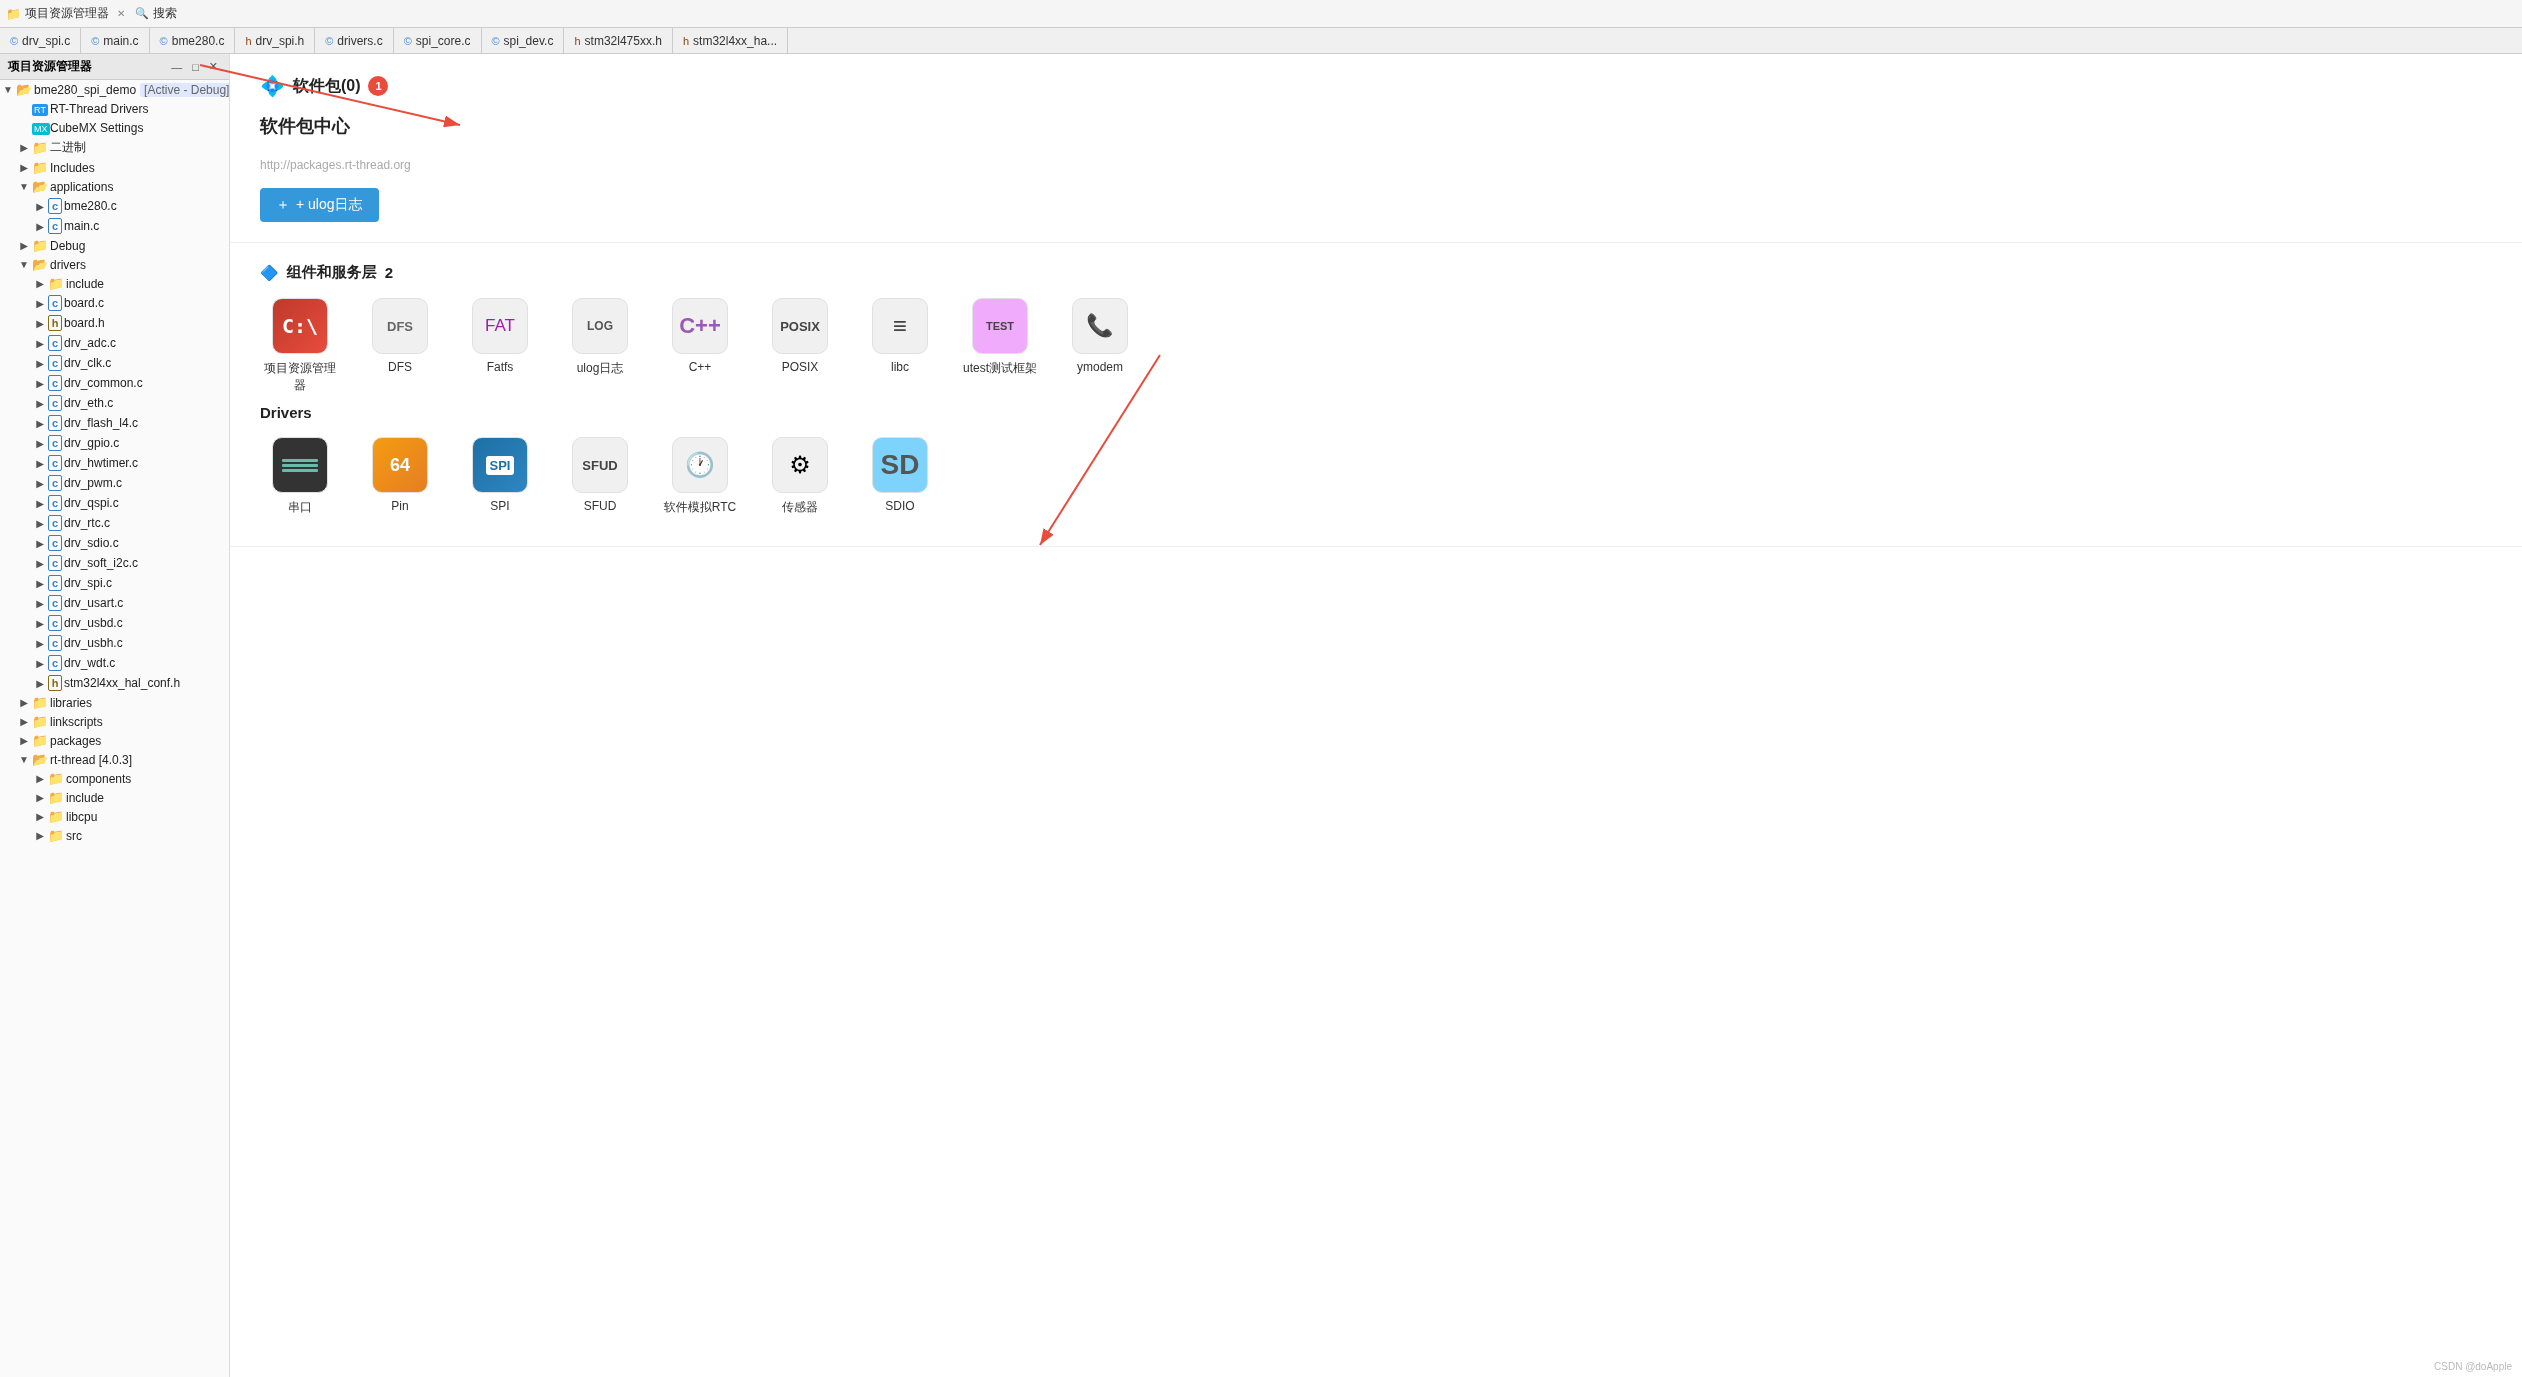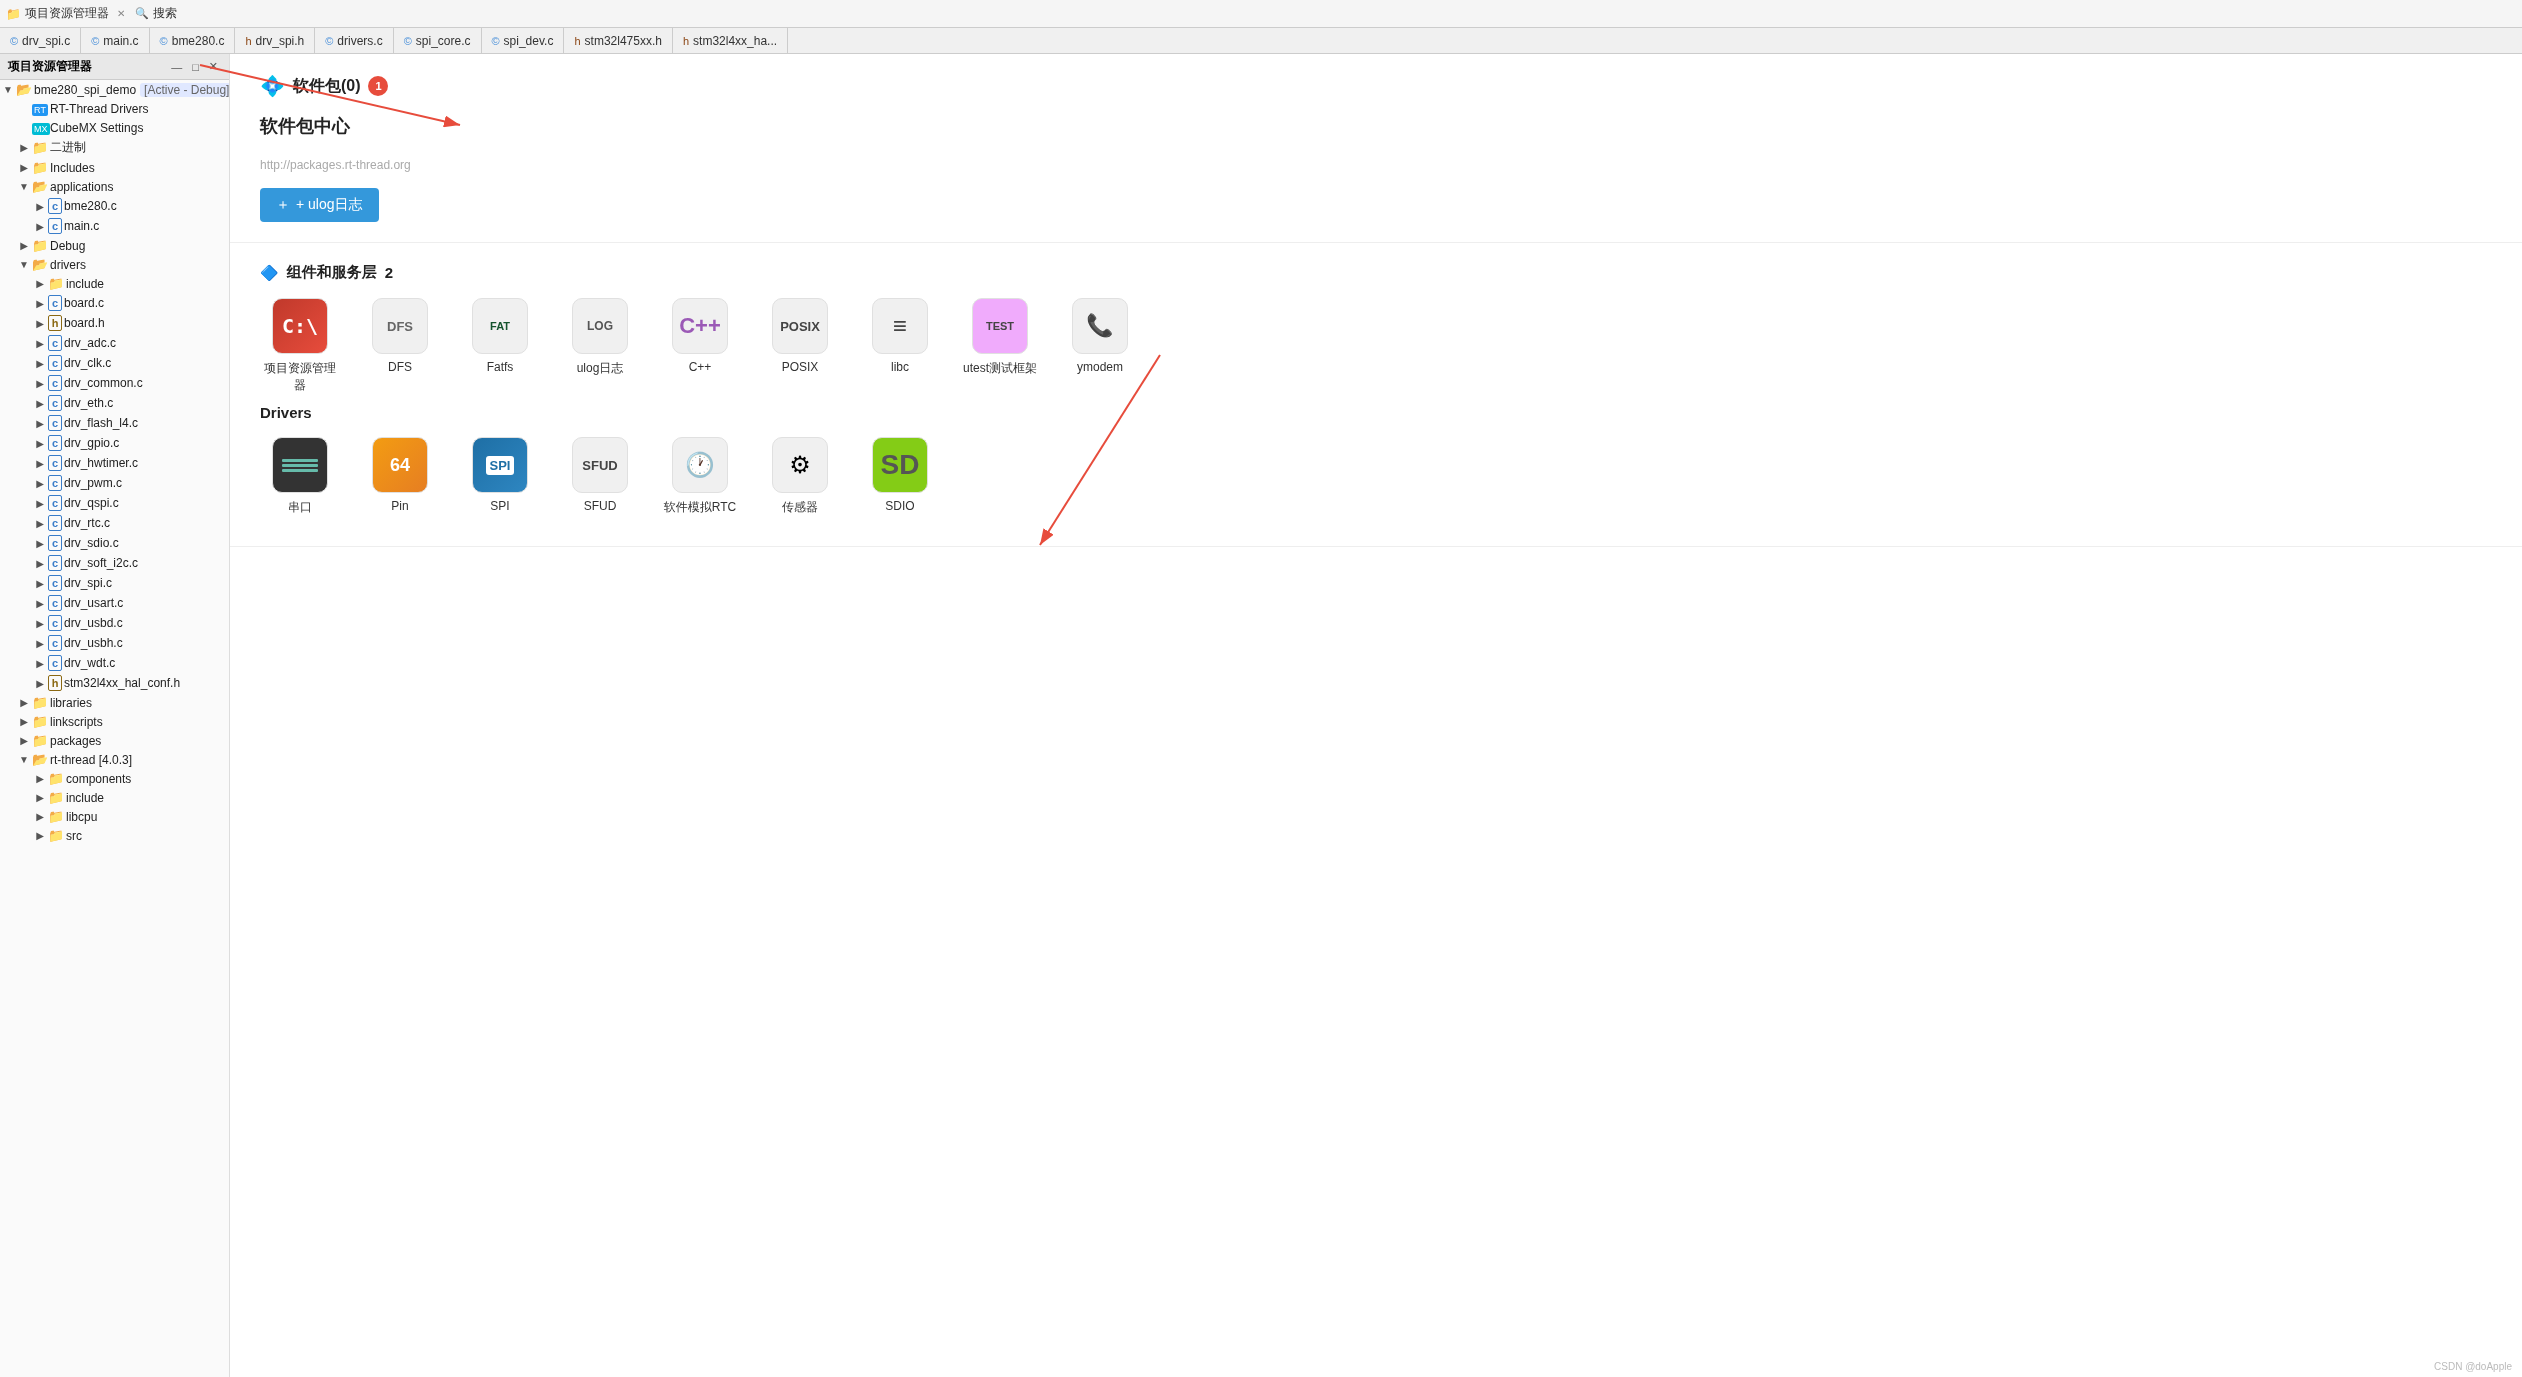--- a/index.html
+++ b/index.html
@@ -344,21 +344,21 @@
       <div class="grid-icons" id="components-grid">
           <div class="grid-icon-item">
             <div class="icon-box" style="background: linear-gradient(135deg, rgb(192, 57, 43), rgb(231, 76, 60)); color: white; font-family: monospace; font-size: 20px; font-weight: bold;">C:\</div>
             <span class="icon-label">项目资源管理器</span>
           </div>
           <div class="grid-icon-item">
             <div class="icon-box" style="background: rgb(240, 240, 240); color: rgb(102, 102, 102); font-size: 13px; font-weight: bold;">DFS</div>
             <span class="icon-label">DFS</span>
           </div>
           <div class="grid-icon-item">
-            <div class="icon-box" style="background: rgb(240, 240, 240); color: #14532d; font-size: 11px; font-weight: bold;">FAT</div>
+            <div class="icon-box" style="background: rgb(240, 240, 240); color: #a21caf; font-size: 17px; font-weight: normal;">FAT</div>
             <span class="icon-label">Fatfs</span>
           </div>
           <div class="grid-icon-item">
             <div class="icon-box" style="background: rgb(240, 240, 240); color: rgb(85, 85, 85); font-size: 12px; font-weight: bold;">LOG</div>
             <span class="icon-label">ulog日志</span>
           </div>
           <div class="grid-icon-item">
             <div class="icon-box" style="background: rgb(240, 240, 240); color: rgb(155, 89, 182); font-size: 22px; font-weight: bold;">C++</div>
             <span class="icon-label">C++</span>
           </div>
@@ -410,21 +410,21 @@
           </div>
           <div class="grid-icon-item">
             <div class="icon-box" style="background: rgb(240, 240, 240); font-size: 24px;">🕐</div>
             <span class="icon-label">软件模拟RTC</span>
           </div>
           <div class="grid-icon-item">
             <div class="icon-box" style="background: rgb(240, 240, 240); font-size: 24px;">⚙</div>
             <span class="icon-label">传感器</span>
           </div>
           <div class="grid-icon-item">
-            <div class="icon-box" style="background: #84cc16; color: rgb(85, 85, 85); font-weight: bold;">SD</div>
+            <div class="icon-box" style="background: #7dd3fc; color: rgb(85, 85, 85); font-weight: bold;">SD</div>
             <span class="icon-label">SDIO</span>
           </div>
         </div>
     </div>
 
   </div>
 </div>
 
 <div class="watermark">CSDN @doApple</div>
 

